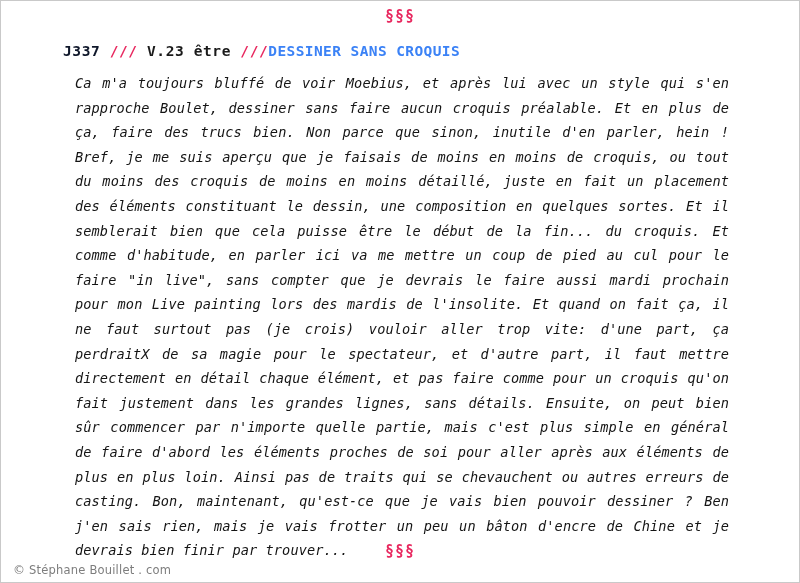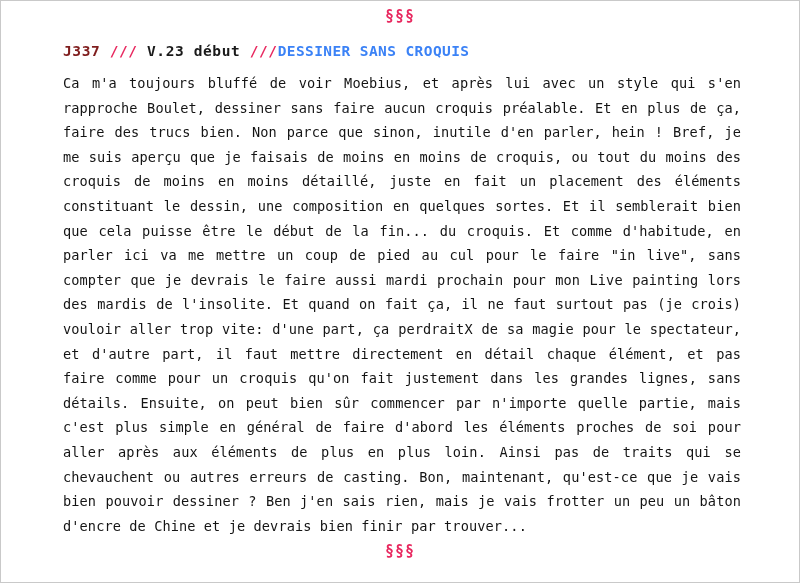--- a/index.html
+++ b/index.html
@@ -41,21 +41,21 @@
     right: 0;
     bottom: 22px;
   }
   .headline {
     margin: 18px 0 0 62px;
     font-size: 14.5px;
     letter-spacing: 0.6px;
     white-space: nowrap;
   }
   .headline .code {
-    color: #7f1d1d;
+    color: #0f172a;
     font-weight: bold;
   }
   .headline .sep {
     color: #e8285f;
     font-weight: bold;
   }
   .headline .vol {
     color: #1a1a1a;
     font-weight: bold;
   }
@@ -66,21 +66,22 @@
   }
   .body-text {
     margin: 12px 58px 0 62px;
     font-size: 13.6px;
     line-height: 24.6px;
     text-align: justify;
     color: #141414;
     letter-spacing: 0.1px;
   }
   .body-text p {
-    margin: 0;
+    margin: 12px;
+    font-style: italic;
   }
   .credit {
     position: absolute;
     left: 12px;
     bottom: 5px;
     font-family: "DejaVu Sans", sans-serif;
     font-size: 11.5px;
     color: #7d7d7d;
     letter-spacing: 0.2px;
   }
@@ -91,24 +92,28 @@
 </head>
 <body>
 
 <div class="page">
 
   <div class="ornament ornament-top">§§§</div>
 
   <div class="headline">
     <span class="code">J337</span>
     <span class="sep">///</span>
-    <span class="vol">V.23 début</span>
+    <span class="vol">V.23 être</span>
     <span class="sep">///</span><span class="title">DESSINER SANS CROQUIS</span>
   </div>
 
   <div class="body-text">
     <p>Ca m'a toujours bluffé de voir Moebius, et après lui avec un style qui s'en rapproche Boulet, dessiner sans faire aucun croquis préalable. Et en plus de ça, faire des trucs bien. Non parce que sinon, inutile d'en parler, hein ! Bref, je me suis aperçu que je faisais de moins en moins de croquis, ou tout du moins des croquis de moins en moins détaillé, juste en fait un placement des éléments constituant le dessin, une composition en quelques sortes. Et il semblerait bien que cela puisse être le début de la fin... du croquis. Et comme d'habitude, en parler ici va me mettre un coup de pied au cul pour le faire "in live", sans compter que je devrais le faire aussi mardi prochain pour mon Live painting lors des mardis de l'insolite. Et quand on fait ça, il ne faut surtout pas (je crois) vouloir aller trop vite: d'une part, ça perdraitX de sa magie pour le spectateur, et d'autre part, il faut mettre directement en détail chaque élément, et pas faire comme pour un croquis qu'on fait justement dans les grandes lignes, sans détails. Ensuite, on peut bien sûr commencer par n'importe quelle partie, mais c'est plus simple en général de faire d'abord les éléments proches de soi pour aller après aux éléments de plus en plus loin. Ainsi pas de traits qui se chevauchent ou autres erreurs de casting. Bon, maintenant, qu'est-ce que je vais bien pouvoir dessiner ? Ben j'en sais rien, mais je vais frotter un peu un bâton d'encre de Chine et je devrais bien finir par trouver...</p>
   </div>
 
   <div class="ornament ornament-bottom">§§§</div>
 
+  <div class="credit">
+    <span class="cmark">©</span>
+    <span>Stéphane Bouillet . com</span>
+  </div>
 
 </div>
 
 </body></html>

